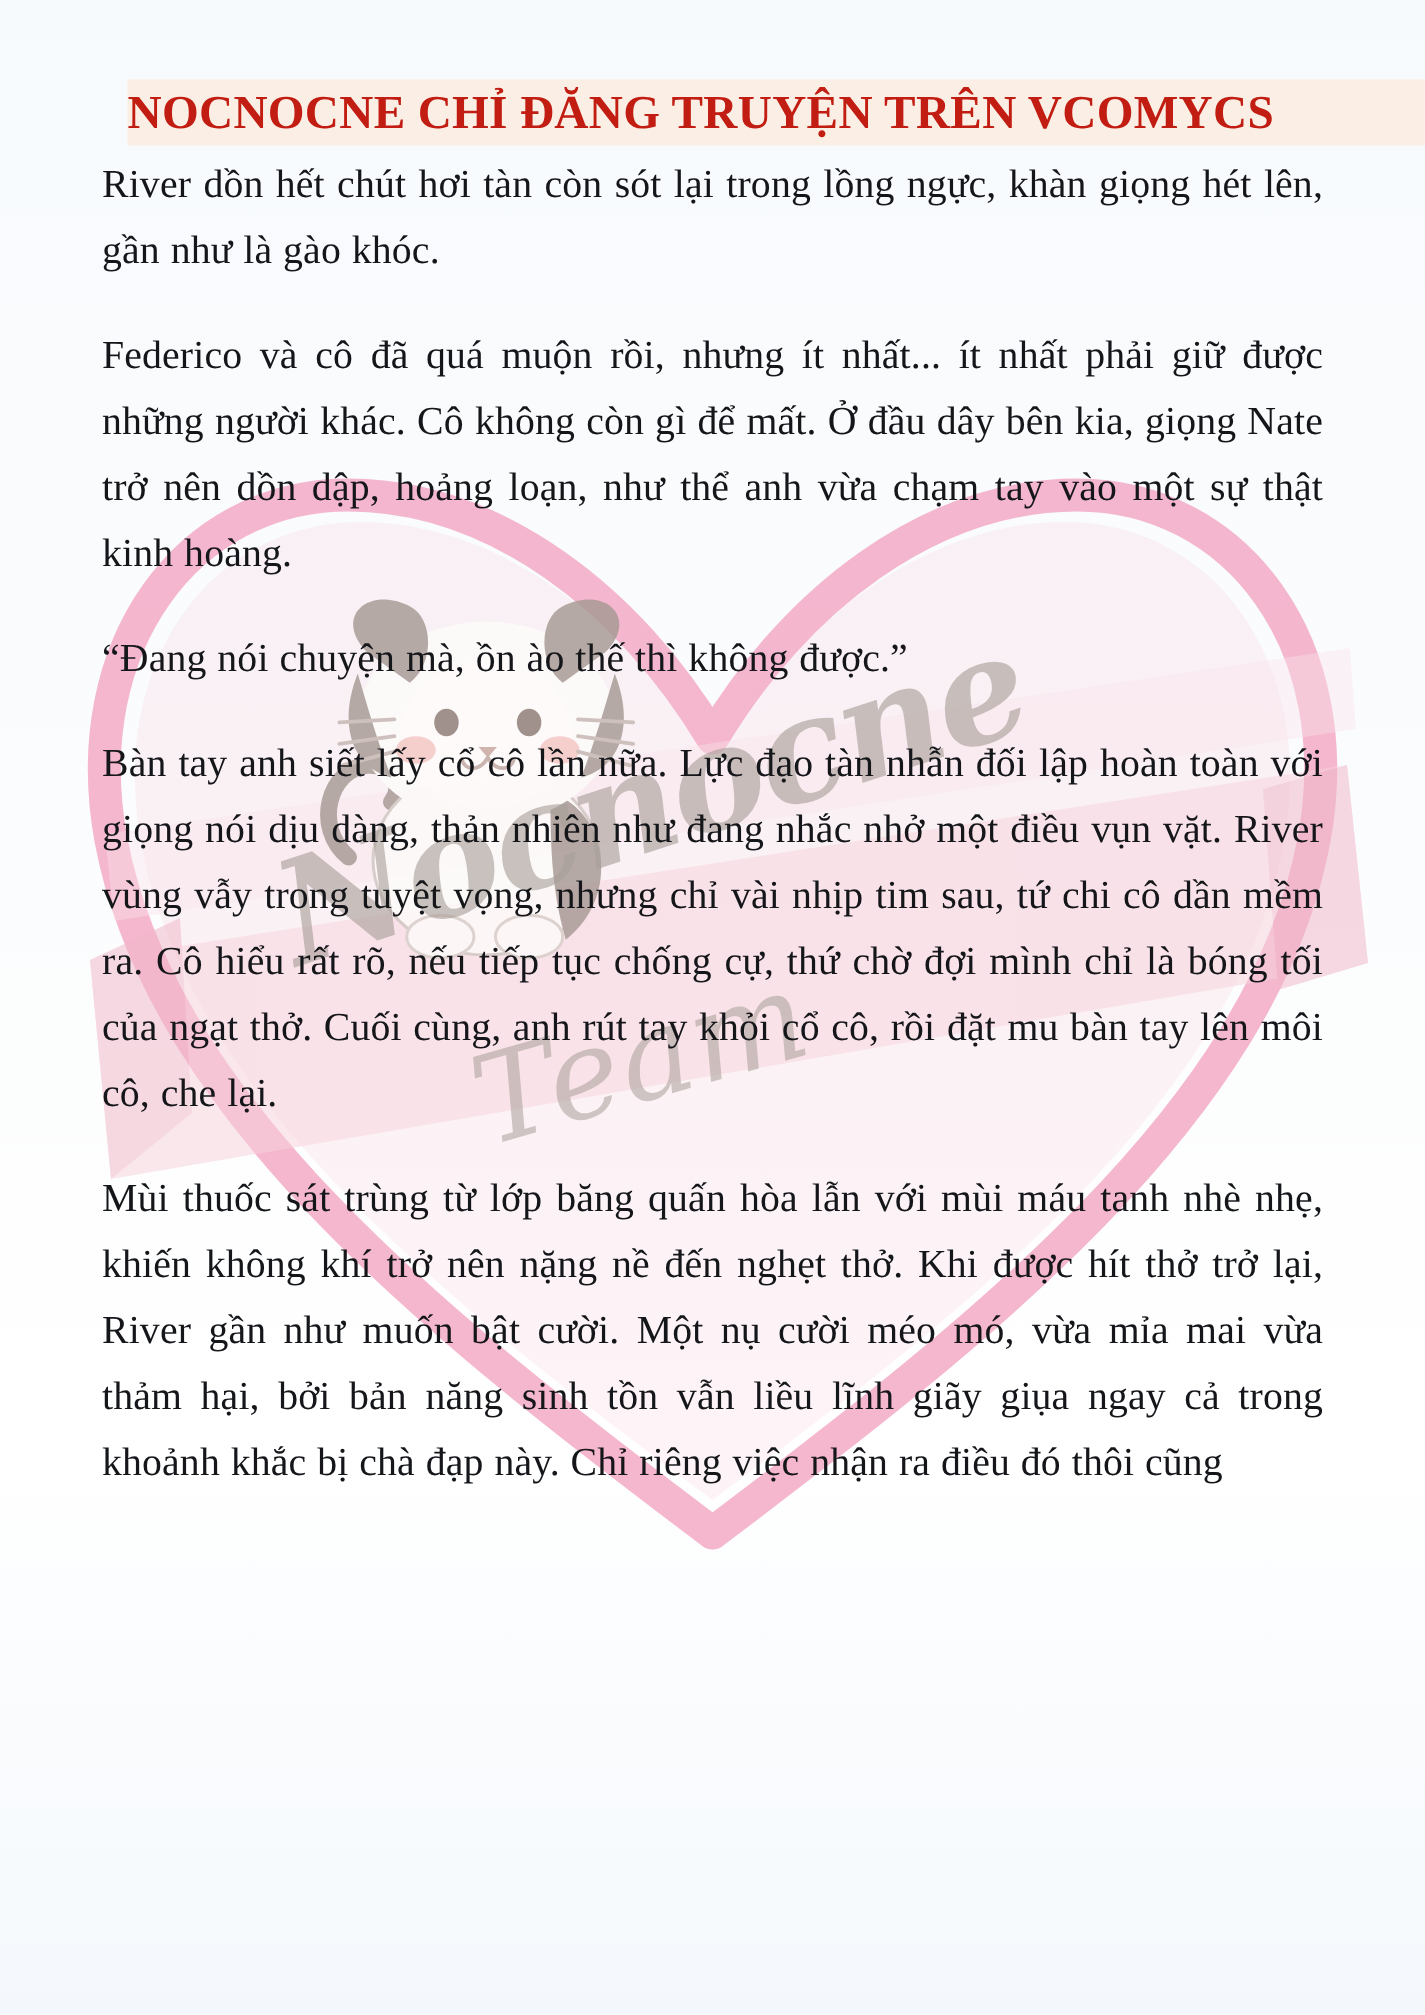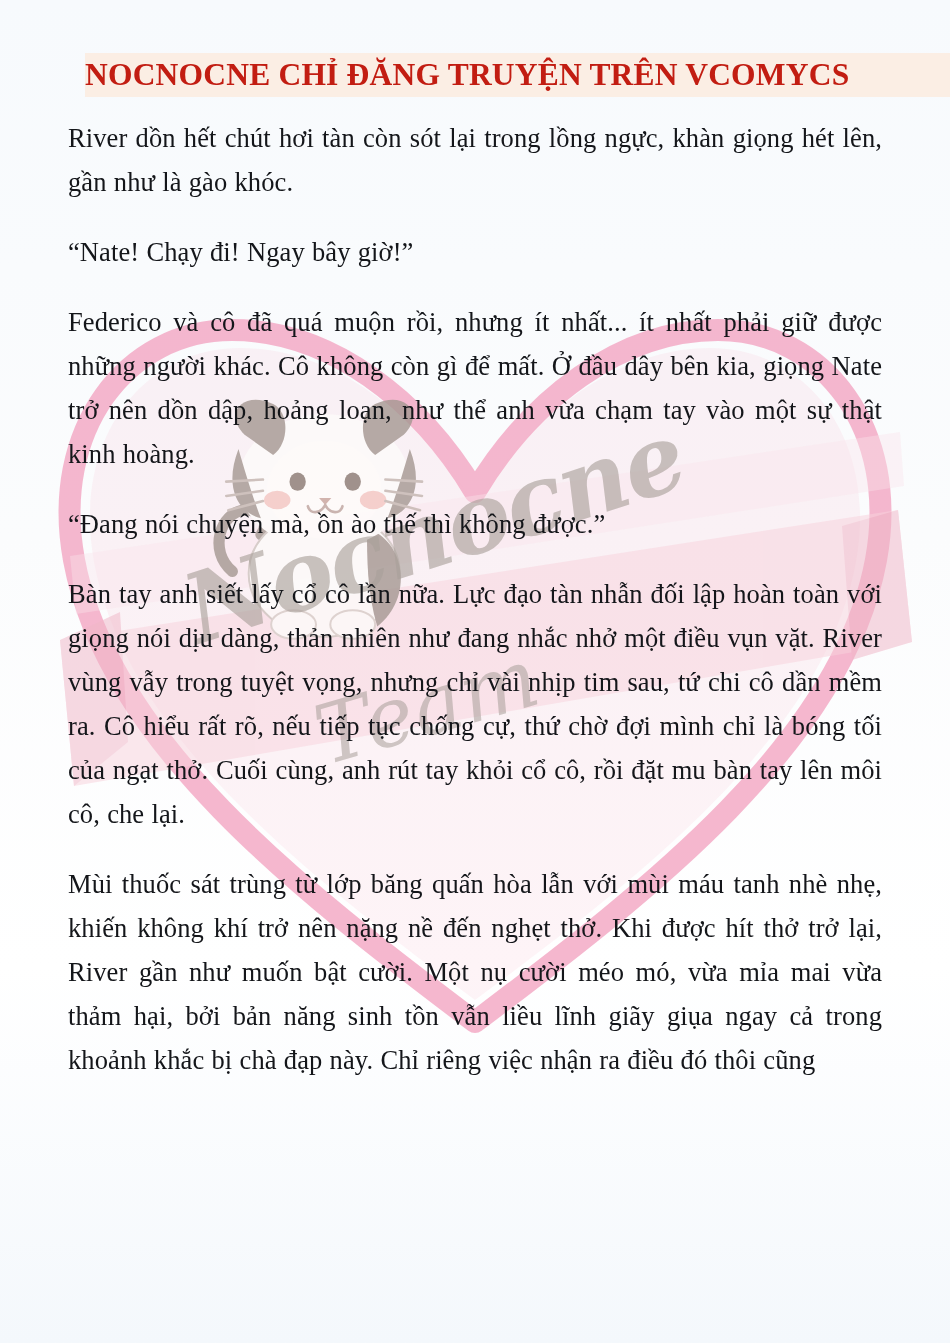--- a/index.html
+++ b/index.html
@@ -85,21 +85,21 @@
     font-weight: 700;
     font-size: 31.5px;
     letter-spacing: .2px;
     white-space: nowrap;
     line-height: 1;
   }
 
   #body-text {
     position: absolute;
     left: 68px;
-    top: 116px;
+    top: 100px;
     width: 814px;
   }
   .para {
     font-family: "Liberation Serif", "DejaVu Serif", serif;
     font-size: 26.5px;
     line-height: 44px;
     color: #14161a;
     text-align: justify;
     margin: 0 0 26px 0;
     letter-spacing: .1px;
@@ -233,21 +233,20 @@
   </div>
 
   <div id="content">
 
     <div id="header-band">
       <div id="header-title">NOCNOCNE CHỈ ĐĂNG TRUYỆN TRÊN VCOMYCS</div>
     </div>
 
     <div id="body-text">
       <p class="para">River dồn hết chút hơi tàn còn sót lại trong lồng ngực, khàn giọng hét lên, gần như là gào khóc.</p>
-      <p class="para">“Nate! Chạy đi! Ngay bây giờ!”</p>
       <p class="para">Federico và cô đã quá muộn rồi, nhưng ít nhất... ít nhất phải giữ được những người khác. Cô không còn gì để mất. Ở đầu dây bên kia, giọng Nate trở nên dồn dập, hoảng loạn, như thể anh vừa chạm tay vào một sự thật kinh hoàng.</p>
       <p class="para">“Đang nói chuyện mà, ồn ào thế thì không được.”</p>
       <p class="para">Bàn tay anh siết lấy cổ cô lần nữa. Lực đạo tàn nhẫn đối lập hoàn toàn với giọng nói dịu dàng, thản nhiên như đang nhắc nhở một điều vụn vặt. River vùng vẫy trong tuyệt vọng, nhưng chỉ vài nhịp tim sau, tứ chi cô dần mềm ra. Cô hiểu rất rõ, nếu tiếp tục chống cự, thứ chờ đợi mình chỉ là bóng tối của ngạt thở. Cuối cùng, anh rút tay khỏi cổ cô, rồi đặt mu bàn tay lên môi cô, che lại.</p>
       <p class="para last">Mùi thuốc sát trùng từ lớp băng quấn hòa lẫn với mùi máu tanh nhè nhẹ, khiến không khí trở nên nặng nề đến nghẹt thở. Khi được hít thở trở lại, River gần như muốn bật cười. Một nụ cười méo mó, vừa mỉa mai vừa thảm hại, bởi bản năng sinh tồn vẫn liều lĩnh giãy giụa ngay cả trong khoảnh khắc bị chà đạp này. Chỉ riêng việc nhận ra điều đó thôi cũng</p>
     </div>
 
   </div>
 
 
 </div>

